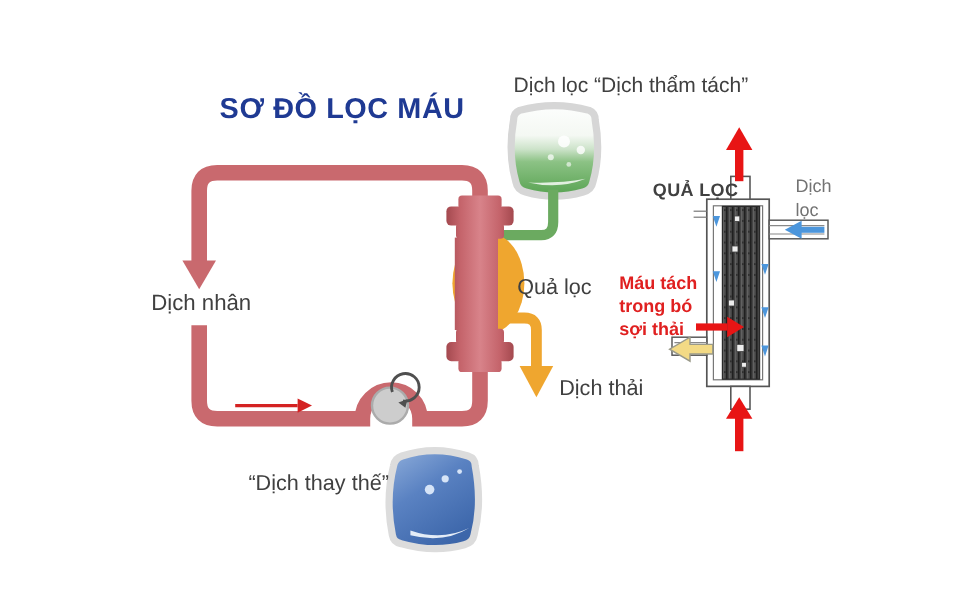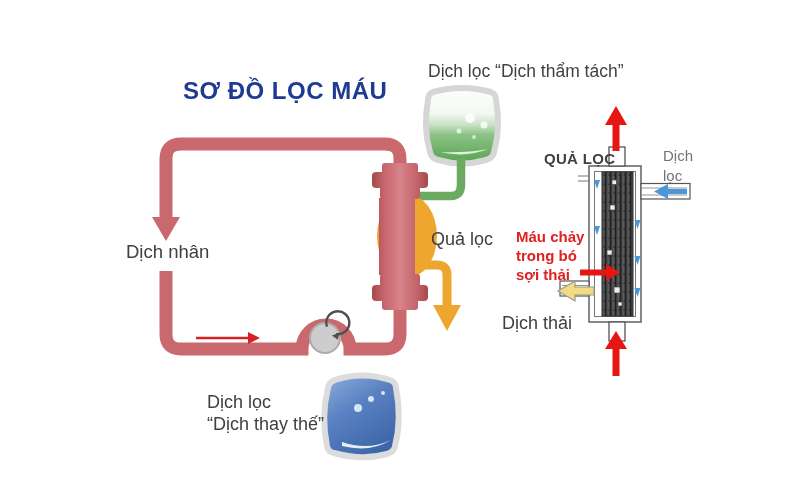--- a/index.html
+++ b/index.html
@@ -4,21 +4,21 @@
 <style>
   html,body{margin:0;padding:0;background:#fff;}
   #canvas{position:relative;width:780px;height:500px;background:#ffffff;overflow:hidden;
           font-family:Liberation Sans, sans-serif;}
   #canvas svg{position:absolute;left:0;top:0;}
   .lbl{position:absolute;white-space:nowrap;color:#404040;line-height:1.15;}
   .lbl-title{left:183px;top:77px;font-size:24px;font-weight:bold;color:#1F3A93;letter-spacing:.5px;}
   .lbl-dialysate-bag{left:428px;top:61px;font-size:17.5px;}
   .lbl-patient{left:126px;top:241px;font-size:18.5px;}
   .lbl-qualoc{left:431px;top:229px;font-size:18px;}
-  .lbl-waste{left:466px;top:313px;font-size:18px;margin-left:36px;}
+  .lbl-waste{left:466px;top:313px;font-size:18px;}
   .lbl-replacement{left:207px;top:391px;font-size:18px;line-height:22px;}
   .lbl-d-title{left:544px;top:150px;font-size:15px;font-weight:bold;letter-spacing:.3px;}
   .lbl-d-dialysate{left:651px;top:146px;font-size:15px;color:#737373;line-height:20px;margin-left:12px;}
   .lbl-d-blood{left:516px;top:227px;font-size:15px;font-weight:bold;color:#E02020;line-height:19px;}
 </style>
 </head>
 <body>
 
 <div id="canvas">
 
@@ -177,30 +177,29 @@
 
 <div class="lbl lbl-dialysate-bag">Dịch lọc “Dịch thẩm tách”</div>
 
 <div class="lbl lbl-patient">Dịch nhân</div>
 
 <div class="lbl lbl-qualoc">Quả lọc</div>
 
 <div class="lbl lbl-waste">Dịch thải</div>
 
 <div class="lbl lbl-replacement">
-  <div>Dịch lọc</div>
   <div>“Dịch thay thế”</div>
 </div>
 
 <div class="lbl lbl-d-title">QUẢ LỌC</div>
 
 <div class="lbl lbl-d-dialysate">
   <div>Dịch</div>
   <div>lọc</div>
 </div>
 
 <div class="lbl lbl-d-blood">
-  <div>Máu chảy</div>
+  <div>Máu tách</div>
   <div>trong bó</div>
   <div>sợi thải</div>
 </div>
 
 </div>
 
 </body></html>

